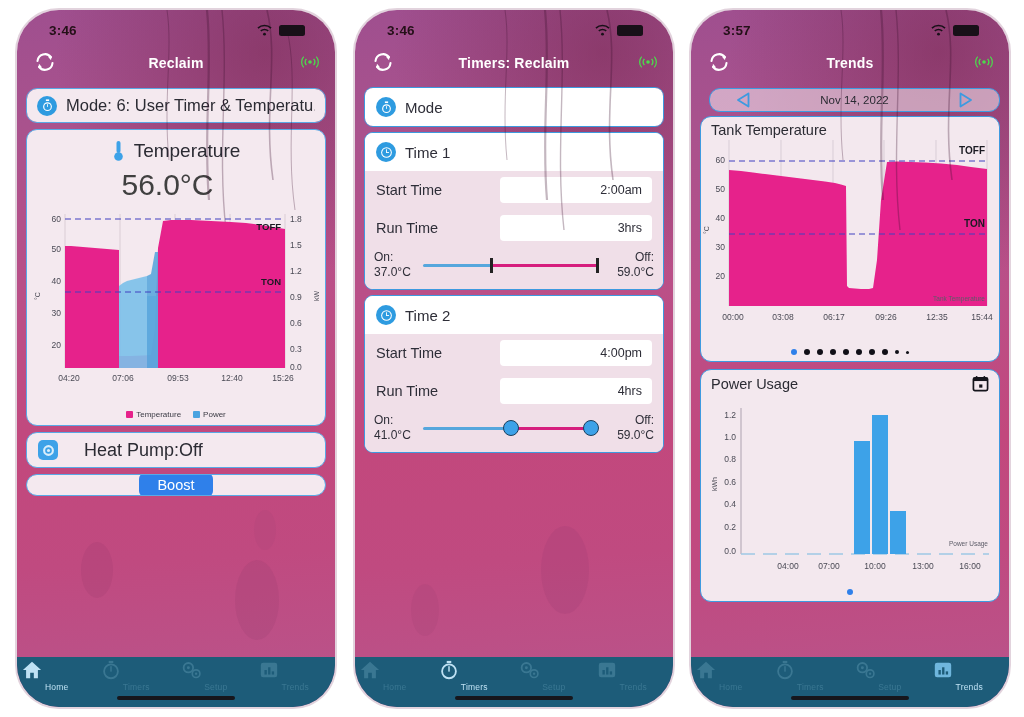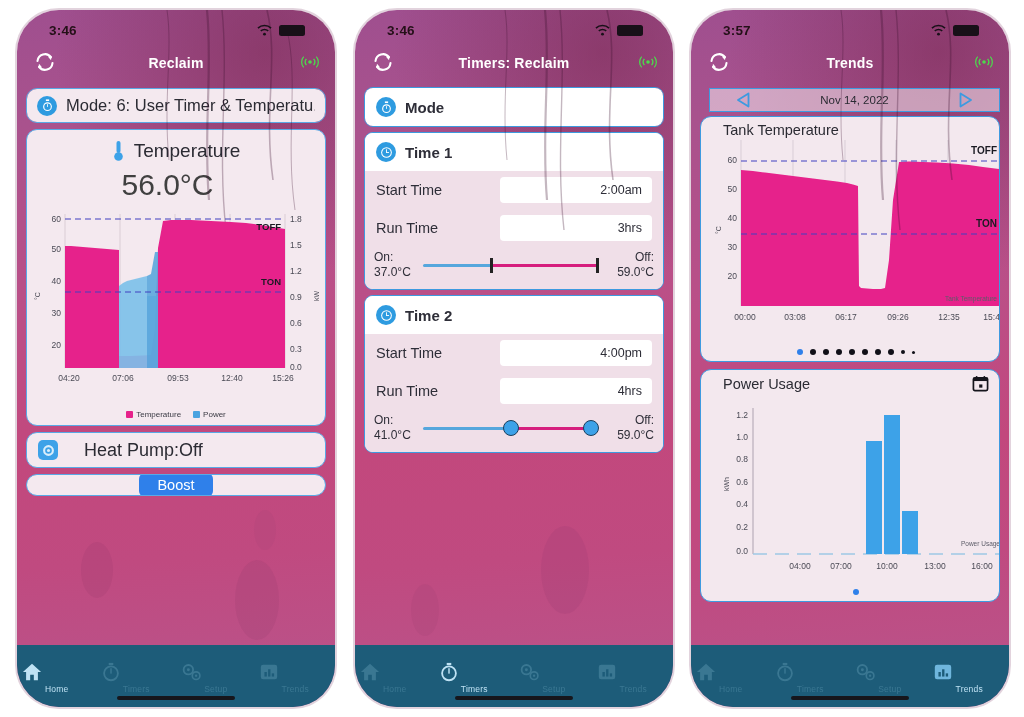--- a/index.html
+++ b/index.html
@@ -110,21 +110,21 @@
   }
 
   
   .list-card {
     margin: 5px 9px 0 9px;
     border:1.6px solid #3d9ae0; border-radius:9px;
     background:#ffffff; overflow:hidden;
   }
   .sec-head {
     display:flex; align-items:center; gap:9px;
-    padding: 9px 11px; background:#ffffff;font-weight:bold;
+    padding: 9px 11px; background:#ffffff;
   }
   .sec-head-text { font-size:15px; color:#2e2e38; }
   .sec-body { background:#f0dfe8; }
   .form-row {
     display:flex; align-items:center; justify-content:space-between;
     padding: 6px 11px;
   }
   .form-label { font-size:14.5px; color:#2e2e38; }
   .form-field {
     background:#ffffff; border-radius:4px;
@@ -147,48 +147,48 @@
   .bar-r { background:#d61e7e; }
   .thumb-bar { position:absolute; top:0px; width:2.5px; height:15px; background:#222; }
   .thumb-dot {
     position:absolute; top:-1px; width:16px; height:16px; border-radius:50%;
     background:#3da2e8; border:1.5px solid #1b3f5c;
   }
 
   
   .datebar {
     margin: 6px 9px 4px 18px;
-    border:1.7px solid #3d9ae0; border-radius:0;
+    border:1.7px solid #3d9ae0; border-radius:11px;
     background:rgba(246,236,242,.55);
     display:flex; align-items:center; justify-content:space-between;
     padding: 3px 24px; height:24px;
   }
   .date-text { font-size:11.5px; color:#2b2b33; font-weight:400; }
   .arrow-btn { width:18px;height:18px;display:flex;align-items:center;justify-content:center;cursor:pointer;}
 
   .trend-card {
     margin: 0 9px 7px 9px;
     border:1.7px solid #3d9ae0; border-radius:11px;
-    background:#f3e8ee; overflow:hidden;padding-left:12px;
+    background:#f3e8ee; overflow:hidden;
   }
   .trend-title {
     font-size:14.5px; color:#2b2b33; padding:5px 10px 2px 10px;
     display:flex; align-items:center; justify-content:space-between;
   }
   .dots { display:flex; align-items:center; justify-content:center; gap:7px; padding:5px 0 6px 0; }
   .dot { width:6px;height:6px;border-radius:50%; background:#101018; }
   .dot.active { background:#2f80ea; }
   .dot.sm { width:4.5px;height:4.5px; }
   .dot.xs { width:3px;height:3px; }
 
   
   .tabbar {
-    position:absolute; left:0; right:0; bottom:0; height:62px;
+    position:absolute; left:0; right:0; bottom:0; height:50px;
     background:#1d5c79;
-    display:flex; align-items:center; justify-content:space-around;
+    display:flex; align-items:flex-start; justify-content:space-around;
     padding-top:3px;
   }
   .tab { width:72px; text-align:center; cursor:pointer; }
   .tab .tlabel { font-size:8.5px; margin-top:2px; letter-spacing:.2px; }
   .tab.inactive { color:#3a7792; }
   .tab.active   { color:#bfe2f4; }
   .homebar {
     position:absolute; bottom:7px; left:50%; transform:translateX(-50%);
     width:118px; height:4px; border-radius:3px; background:#16161c;
   }

